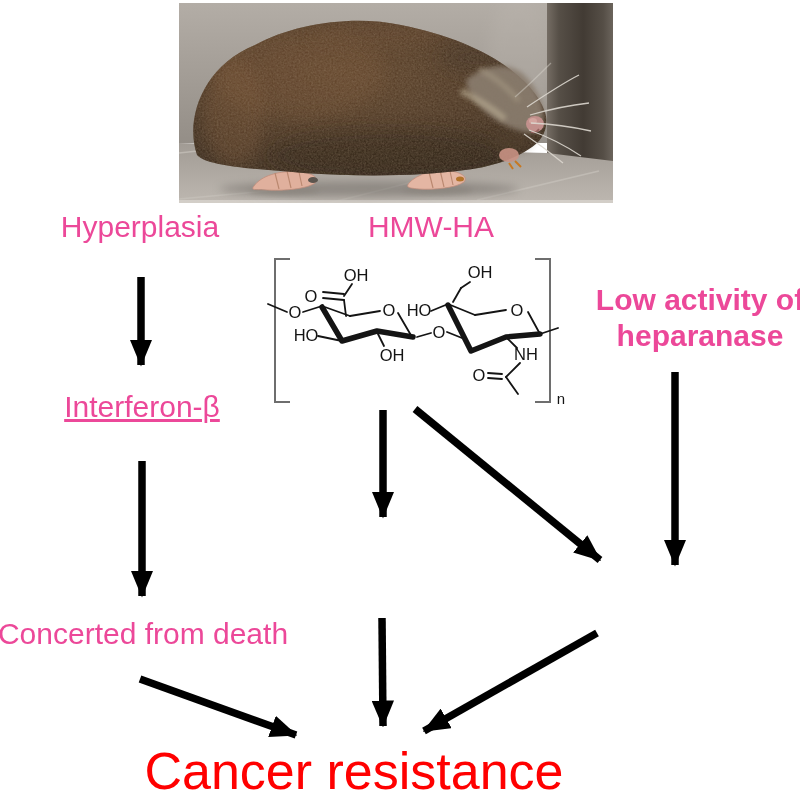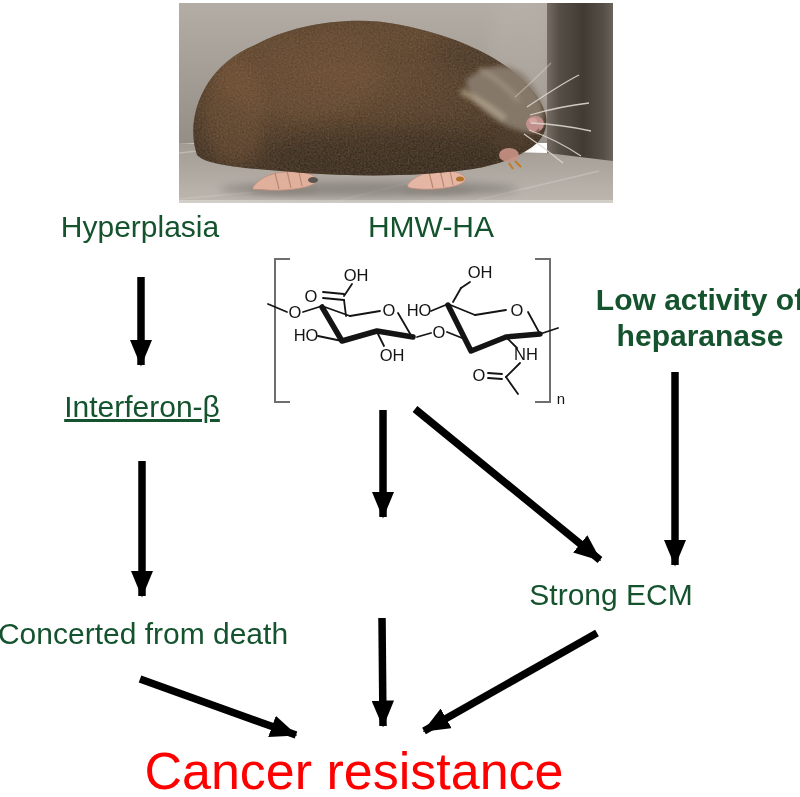--- a/index.html
+++ b/index.html
@@ -2,21 +2,21 @@
 <html><head>
 <meta charset="utf-8">
 <style>
   html,body{margin:0;padding:0;background:#ffffff;}
   .canvas{
     position:relative;width:800px;height:797px;background:#ffffff;
     font-family:"Liberation Sans", sans-serif;overflow:hidden;
   }
   .node{
     position:absolute;transform:translateX(-50%);
-    color:#14532d;font-size:30px;line-height:36px;text-align:center;white-space:nowrap;
+    color:#ec4899;font-size:30px;line-height:36px;text-align:center;white-space:nowrap;
   }
   .node span{display:block;font-weight:bold;}
   .cancer{
     position:absolute;transform:translateX(-50%);
     font-size:52px;line-height:58px;color:#ff0000;white-space:nowrap;
   }
   .abs{position:absolute;}
   svg text{font-family:"Liberation Sans", sans-serif;}
 </style>
 </head>
@@ -142,21 +142,20 @@
   <div class="node" style="left:700px;top:282px;">
     <span>Low activity of</span>
     <span>heparanase</span>
   </div>
 
   <div class="node" style="left:142px;top:389px;text-decoration:underline;">Interferon-β</div>
 
 
   <div class="node" style="left:143px;top:616px;">Concerted from death</div>
 
-  <div class="node" style="left:611px;top:577px;">Strong ECM</div>
 
   <div class="cancer" style="left:354px;top:742px;">Cancer resistance</div>
 
   <svg class="abs" style="left:260px;top:248px;" width="330" height="170" viewBox="260 248 330 170">
 
     <path d="M290 259 L275 259 L275 402 L290 402" fill="none" stroke="#6e6e6e" stroke-width="2"></path>
     <path d="M535 259 L550 259 L550 402 L535 402" fill="none" stroke="#6e6e6e" stroke-width="2"></path>
 
     <g stroke="#141414" stroke-width="1.8" stroke-linecap="round">
       <line x1="268" y1="304" x2="287" y2="312"></line>

